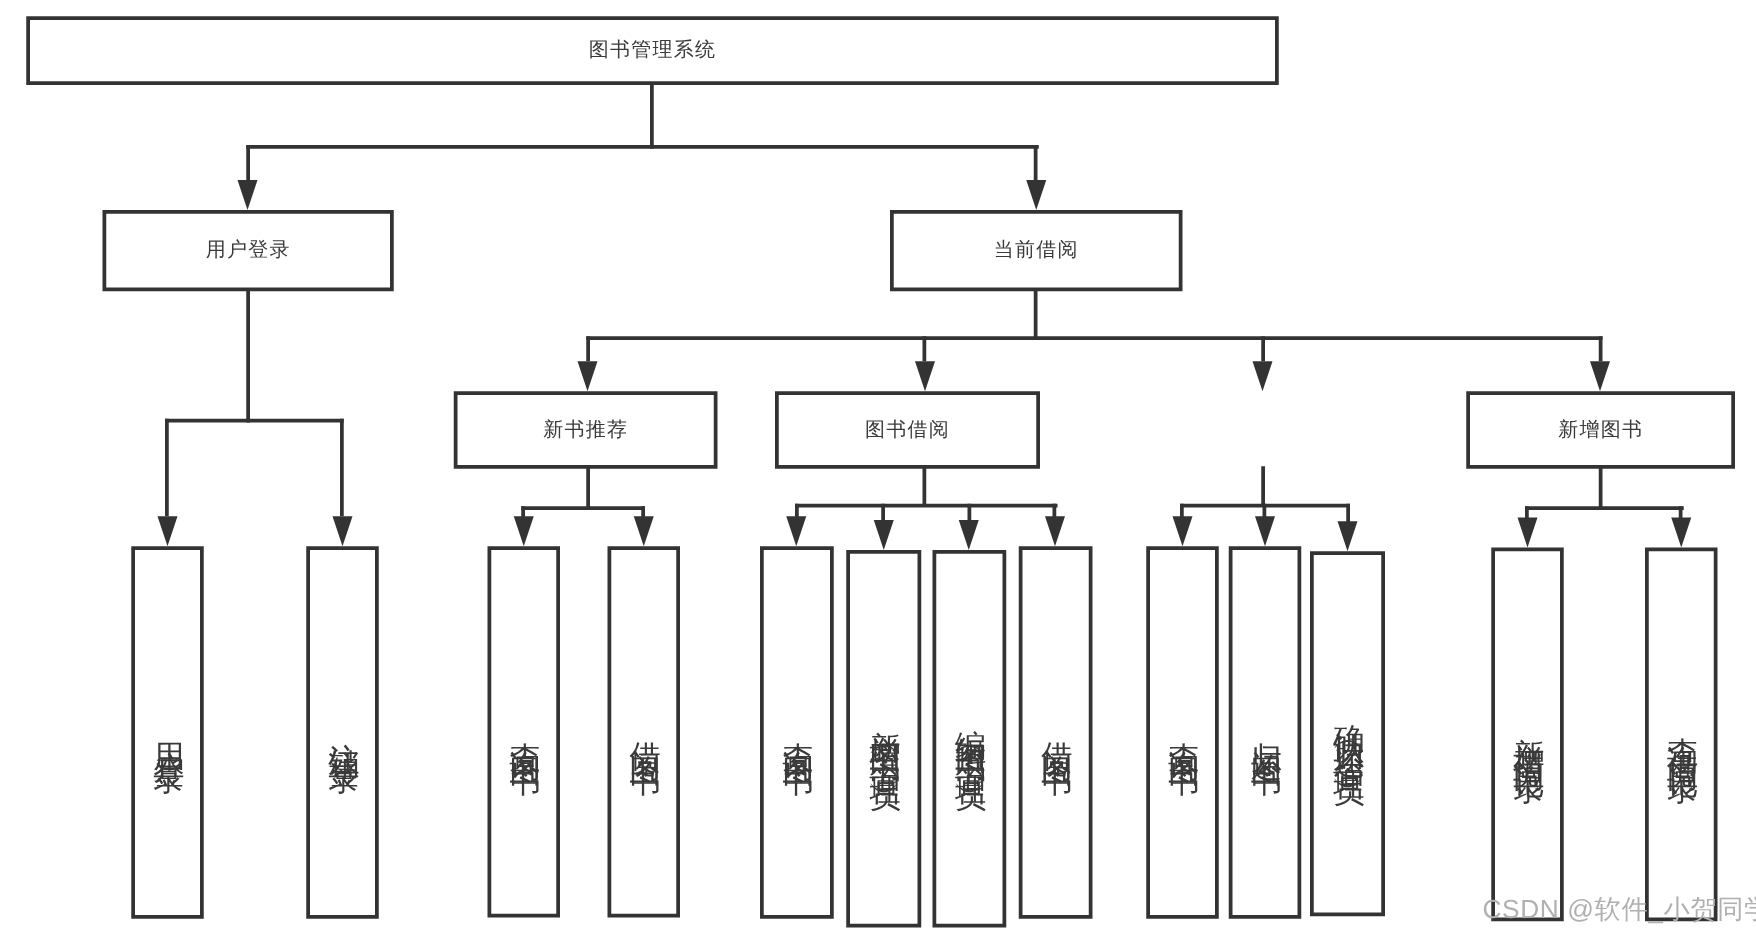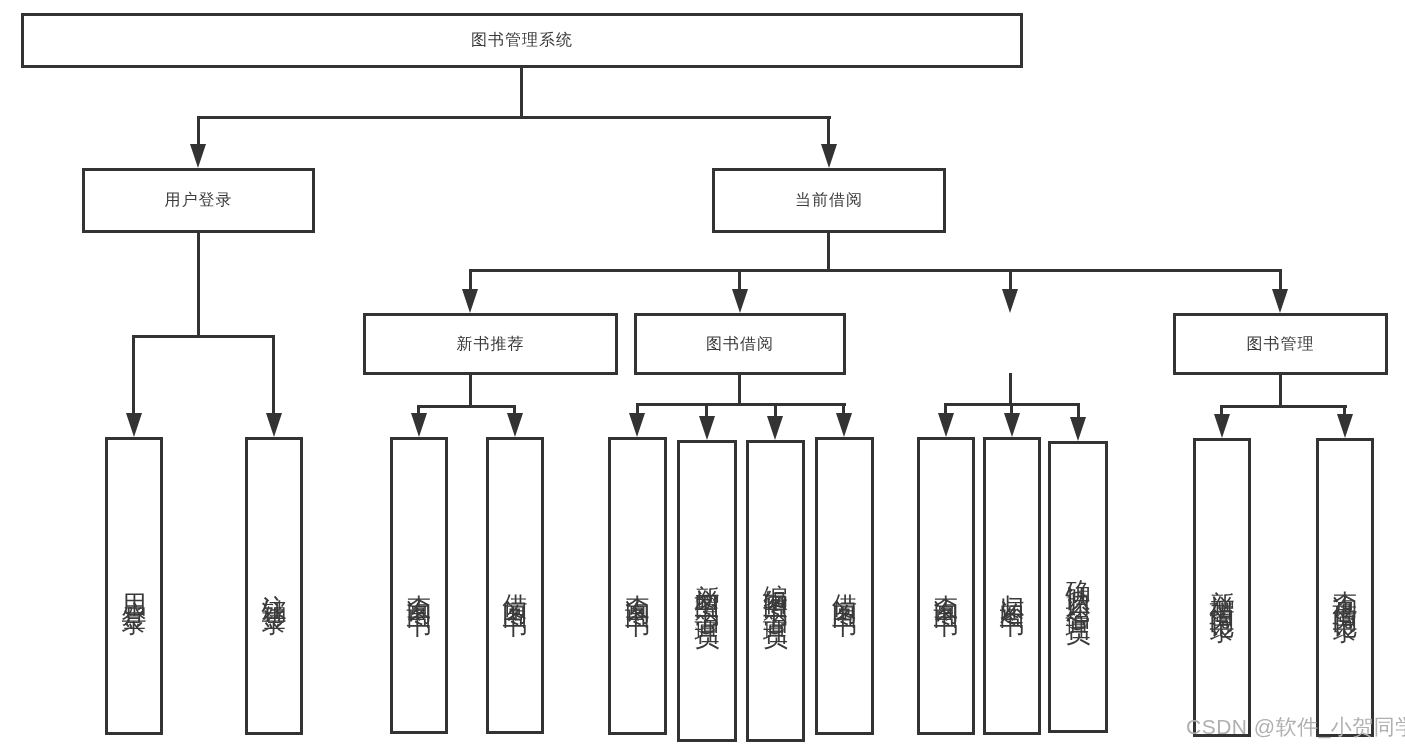--- a/index.html
+++ b/index.html
@@ -74,23 +74,23 @@
   <div class="ln" style="left:469px;top:269px;width:813px;height:3px"></div>
   <div class="ln" style="left:469px;top:269px;width:3px;height:20px"></div>
   <div class="ar" style="left:462px;top:289px"></div>
   <div class="ln" style="left:738px;top:269px;width:3px;height:20px"></div>
   <div class="ar" style="left:732px;top:289px"></div>
   <div class="ln" style="left:1009px;top:269px;width:3px;height:20px"></div>
   <div class="ar" style="left:1002px;top:289px"></div>
   <div class="ln" style="left:1279px;top:269px;width:3px;height:20px"></div>
   <div class="ar" style="left:1272px;top:289px"></div>
 
-  <div class="box hbox" style="left:363px;top:313px;width:255px;height:62px">新书推荐</div>
-  <div class="box hbox" style="left:634px;top:313px;width:212px;height:62px">图书借阅</div>
-  <div class="box hbox" style="left:1173px;top:313px;width:215px;height:62px">图书管理</div>
+  <div class="box hbox" style="left:363px;top:313px;width:211px;height:62px">新书推荐</div>
+  <div class="box hbox" style="left:620px;top:313px;width:212px;height:62px">图书借阅</div>
+  <div class="box hbox" style="left:1173px;top:313px;width:215px;height:62px">新增图书</div>
 
   <div class="ln" style="left:469px;top:373px;width:3px;height:34px"></div>
   <div class="ln" style="left:417px;top:405px;width:99px;height:3px"></div>
   <div class="ln" style="left:417px;top:405px;width:3px;height:10px"></div>
   <div class="ar" style="left:411px;top:413px"></div>
   <div class="ln" style="left:513px;top:405px;width:3px;height:10px"></div>
   <div class="ar" style="left:507px;top:413px"></div>
 
   <div class="ln" style="left:738px;top:373px;width:3px;height:31px"></div>
   <div class="ln" style="left:636px;top:403px;width:210px;height:3px"></div>

